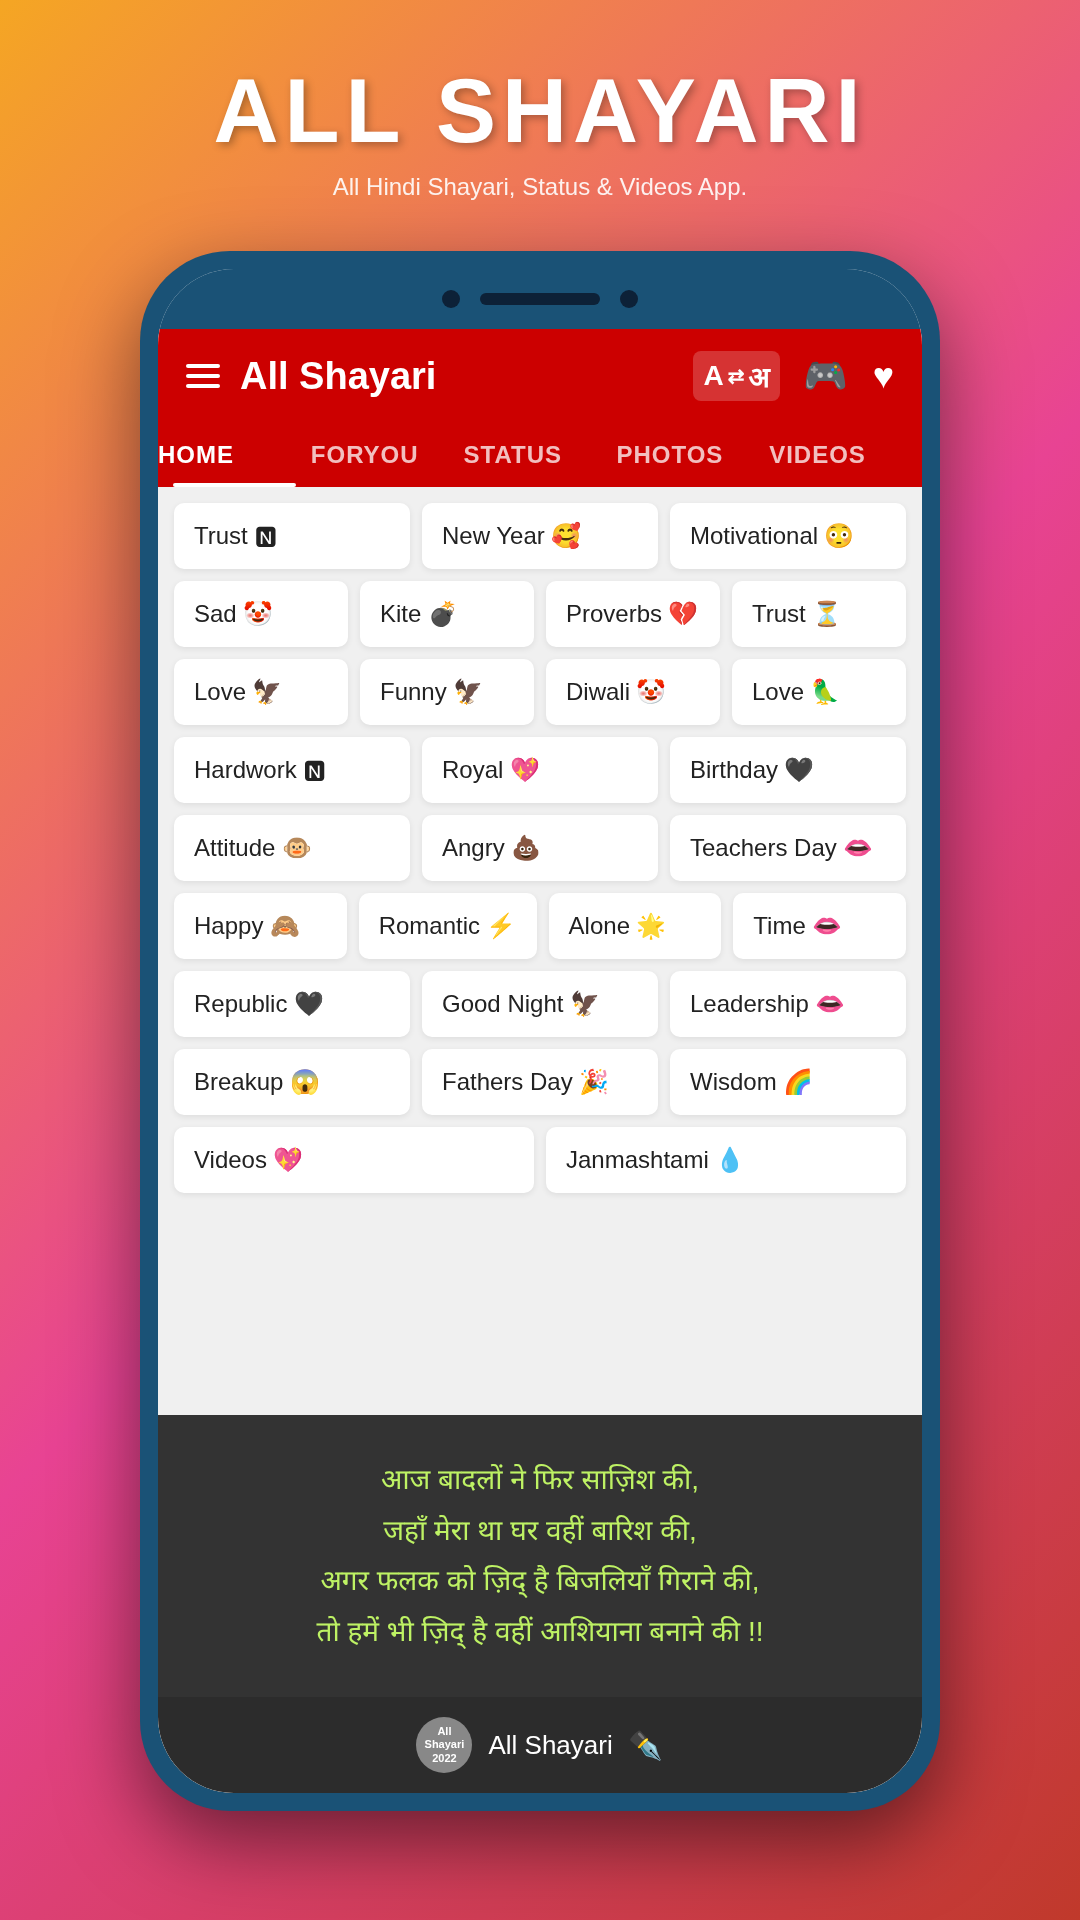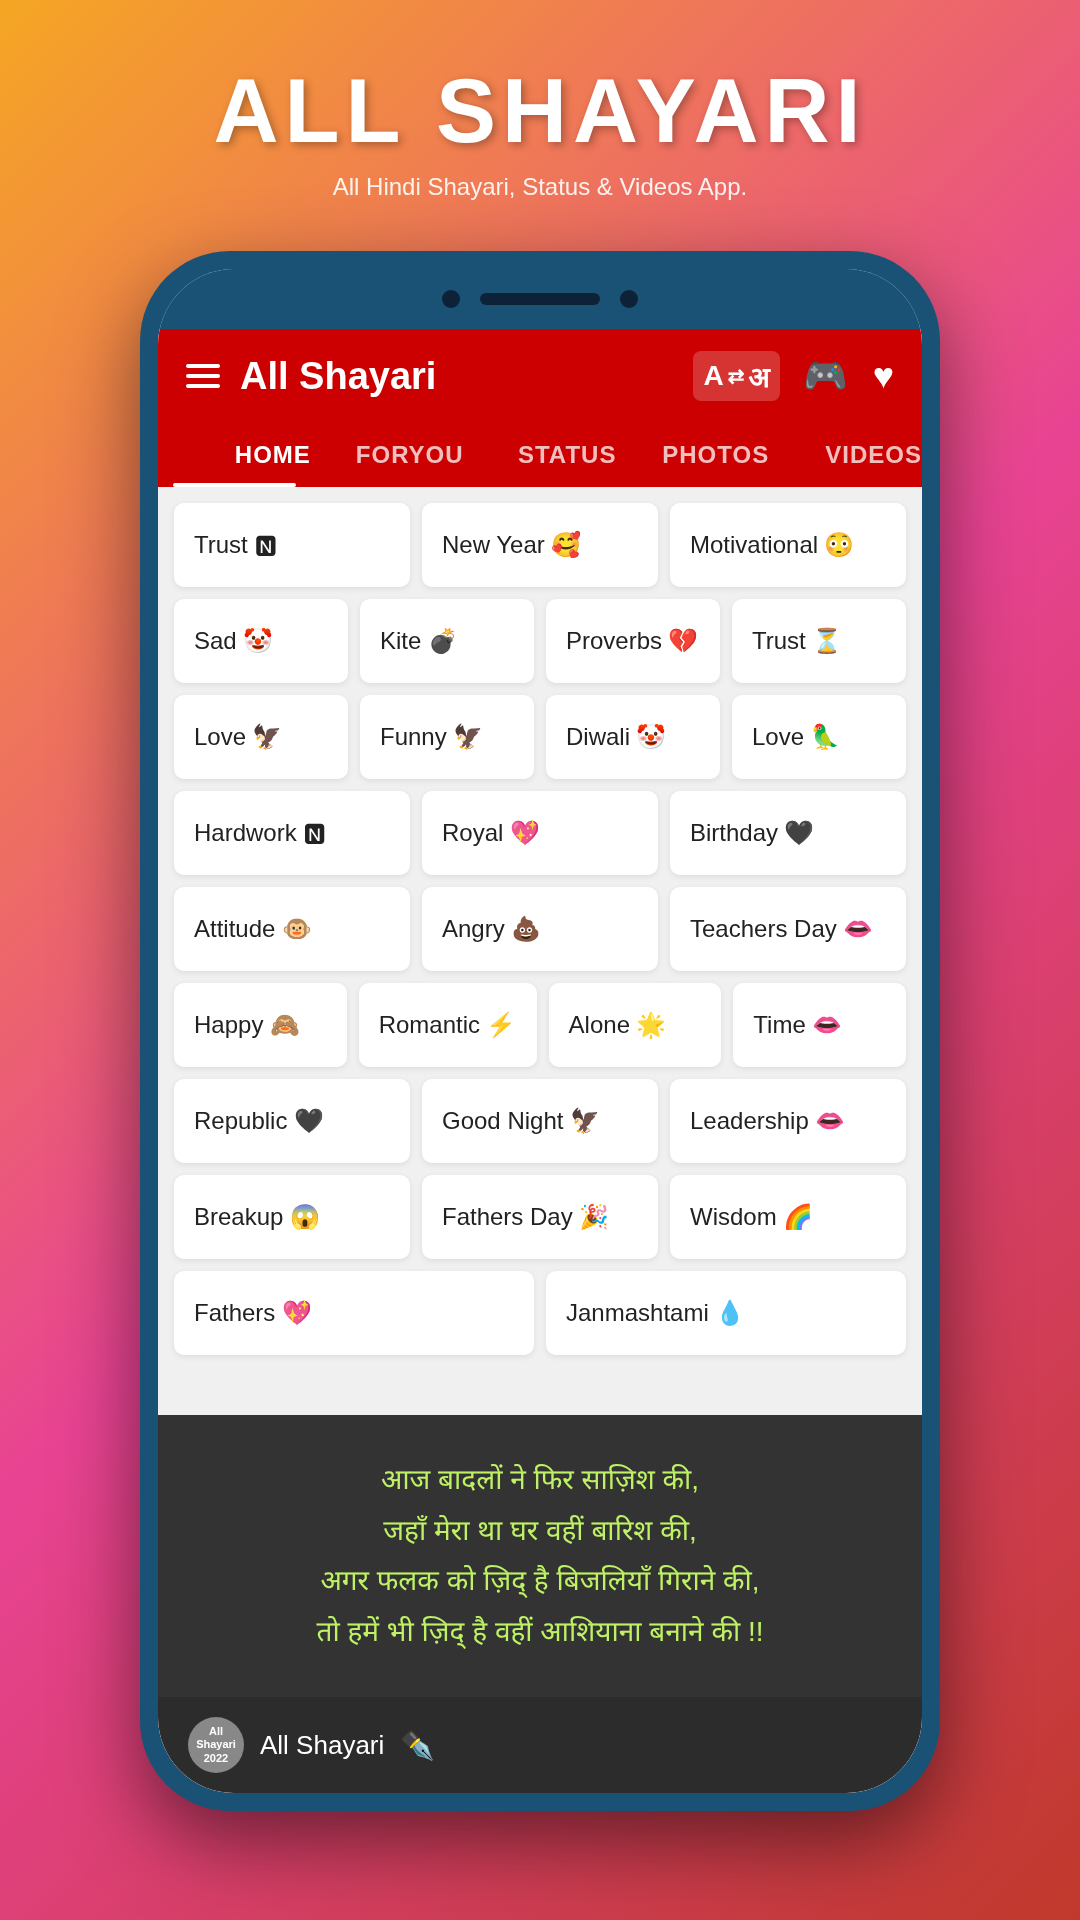--- a/index.html
+++ b/index.html
@@ -128,21 +128,21 @@
     }
 
     
     .tabs {
       background: #cc0000;
       display: flex;
       flex-shrink: 0;
     }
     .tab {
       flex: 1;
-      text-align: right;
+      text-align: left;
       padding: 18px 0;
       color: rgba(255,255,255,0.75);
       font-size: 24px;
       font-weight: bold;
       letter-spacing: 1px;
       cursor: pointer;
       position: relative;
     }
     .tab.active {
       color: white;
@@ -168,21 +168,21 @@
       background: #f0f0f0;
       overflow: hidden;
     }
     .grid-row {
       display: flex;
       gap: 12px;
     }
     .category-btn {
       background: white;
       border-radius: 10px;
-      padding: 28px 20px;
+      padding: 19px 20px;
       font-size: 24px;
       font-weight: 500;
       color: #222;
       cursor: pointer;
       white-space: nowrap;
       box-shadow: 0 2px 6px rgba(0,0,0,0.08);
       display: flex;
       align-items: center;
       gap: 6px;
     }
@@ -200,21 +200,21 @@
       font-size: 28px;
       line-height: 1.8;
     }
 
     
     .app-footer {
       background: #2c2c2c;
       padding: 20px 30px;
       display: flex;
       align-items: center;
-      justify-content: flex-start;
+      justify-content: center;
       gap: 16px;
       flex-shrink: 0;
     }
     .footer-logo {
       width: 56px;
       height: 56px;
       background: #888;
       border-radius: 50%;
       display: flex;
       align-items: center;
@@ -330,21 +330,21 @@
           <div class="category-btn wide">Republic 🖤</div>
           <div class="category-btn wide">Good Night 🦅</div>
           <div class="category-btn wide">Leadership 👄</div>
         </div>
         <div class="grid-row">
           <div class="category-btn wide">Breakup 😱</div>
           <div class="category-btn wide">Fathers Day 🎉</div>
           <div class="category-btn wide">Wisdom 🌈</div>
         </div>
         <div class="grid-row">
-          <div class="category-btn wide">Fathers 💖</div>
+          <div class="category-btn wide">Videos 💖</div>
           <div class="category-btn wide">Janmashtami 💧</div>
         </div>
       </div>
 
       <div class="poetry-section">
         <div class="poetry-text">
           <div>आज बादलों ने फिर साज़िश की,</div>
           <div>जहाँ मेरा था घर वहीं बारिश की,</div>
           <div>अगर फलक को ज़िद् है बिजलियाँ गिराने की,</div>
           <div>तो हमें भी ज़िद् है वहीं आशियाना बनाने की !!</div>

